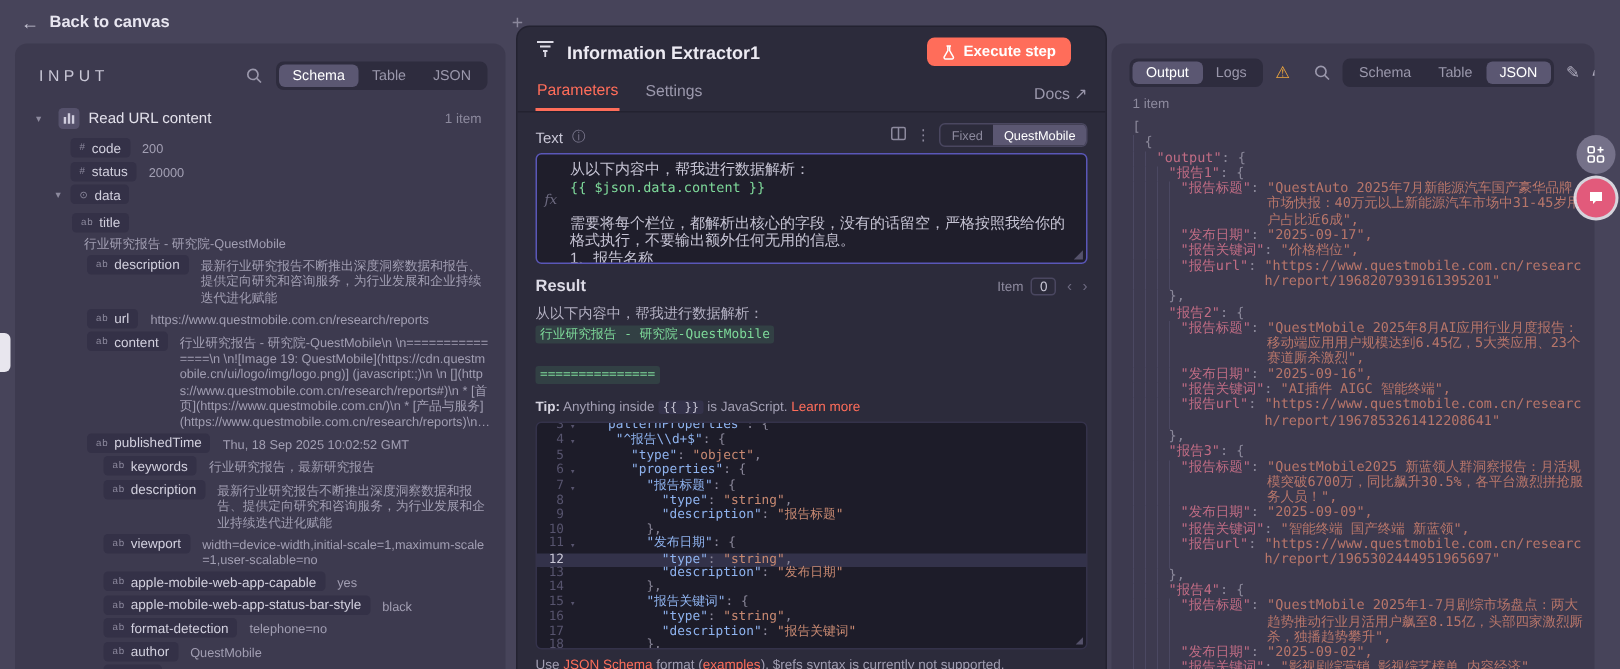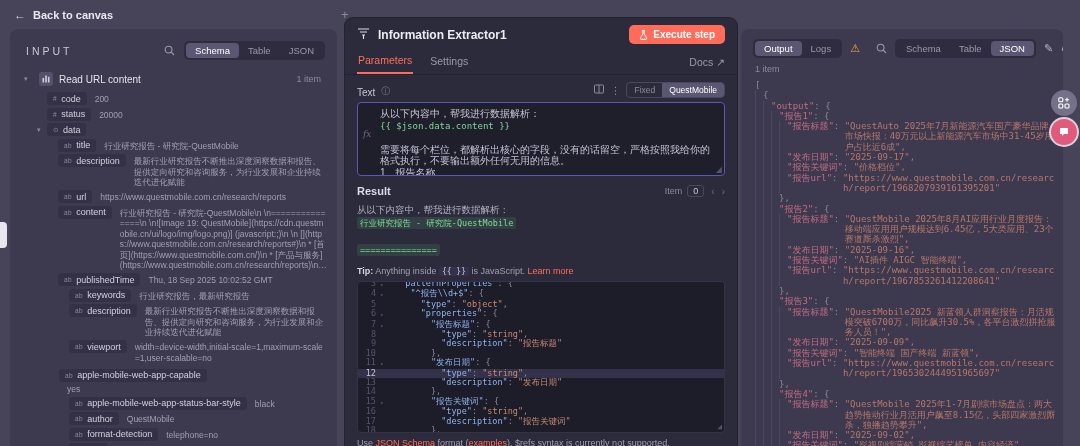--- a/index.html
+++ b/index.html
@@ -35,21 +35,21 @@
   .node-count { font-size:9px; color:#8d8a9e; padding-right:4px; }
   #input-rows { padding:2px 10px 0 16px; }
   .irow { display:flex; align-items:flex-start; margin-bottom:2.5px; }
   .irow .tchev { width:10px; color:#8d8a9e; font-size:7px; padding-top:3px; flex:none; }
   .pill { display:inline-flex; align-items:center; gap:4px; background:#343147; border-radius:3px; padding:1.5px 6px; color:#d2d0de; font-size:9px; white-space:nowrap; flex:none; }
   .pill .t { font-size:6.5px; color:#8d8a9e; letter-spacing:.5px; }
   .ival { margin-left:8px; color:#a29fb3; font-size:8.5px; line-height:10.5px; padding-top:2px; word-break:break-all; }
   .ival.clamp { display:-webkit-box; -webkit-line-clamp:6; -webkit-box-orient:vertical; overflow:hidden; }
 
   
-  .mp-head { display:flex; align-items:center; gap:8px; padding:7px 12px 4px 12px; }
+  .mp-head { display:flex; align-items:center; gap:8px; padding:7px 23px 4px 12px; }
   .mp-title { font-size:12px; font-weight:bold; color:#eceaf2; flex:1; }
   .exec-btn { background:#ff6d5a; color:#fff; font-size:10px; font-weight:bold; padding:4px 10px; border-radius:5px; display:flex; align-items:center; gap:5px; cursor:pointer; }
   .mp-tabs { display:flex; align-items:center; gap:16px; padding:2px 12px 0 12px; border-bottom:1px solid #232230;text-align:center; }
   .tab { font-size:10.5px; color:#9b98ac; padding:4px 1px 6px; cursor:pointer; }
   .tab.active { color:#ff6d5a; border-bottom:2px solid #ff6d5a; }
   .docs { margin-left:auto; font-size:10.5px; color:#9b98ac; cursor:pointer; }
   .mp-body { padding:7px 12px 0 12px; }
   .field-row { display:flex; align-items:flex-end; gap:6px; }
   .field-label { font-size:10px; color:#c9c7d6; }
   .info-i { font-size:9px; color:#7d7a90; }
@@ -158,115 +158,115 @@
         </span>
         <span class="ival">20000</span>
       </div>
       <div class="irow" style="padding-left: 11px;">
         <span class="tchev">▾</span>
         <span class="pill">
           <span class="t">⊙</span>
           <span>data</span>
         </span>
       </div>
+      <div class="irow" style="padding-left: 22px; flex-direction: column;">
+        <span class="tchev"></span>
+        <span class="pill">
+          <span class="t">ab</span>
+          <span>title</span>
+        </span>
+        <span class="ival">行业研究报告 - 研究院-QuestMobile</span>
+      </div>
       <div class="irow" style="padding-left: 22px;">
         <span class="tchev"></span>
         <span class="pill">
           <span class="t">ab</span>
-          <span>title</span>
-        </span>
-        <span class="ival">行业研究报告 - 研究院-QuestMobile</span>
+          <span>description</span>
+        </span>
+        <span class="ival">最新行业研究报告不断推出深度洞察数据和报告、提供定向研究和咨询服务，为行业发展和企业持续迭代进化赋能</span>
       </div>
       <div class="irow" style="padding-left: 22px;">
         <span class="tchev"></span>
         <span class="pill">
           <span class="t">ab</span>
+          <span>url</span>
+        </span>
+        <span class="ival">https://www.questmobile.com.cn/research/reports</span>
+      </div>
+      <div class="irow" style="padding-left: 22px;">
+        <span class="tchev"></span>
+        <span class="pill">
+          <span class="t">ab</span>
+          <span>content</span>
+        </span>
+        <span class="ival clamp">行业研究报告 - 研究院-QuestMobile\n \n===============\n \n![Image 19: QuestMobile](https://cdn.questmobile.cn/ui/logo/img/logo.png)] (javascript:;)\n \n [](https://www.questmobile.com.cn/research/reports#)\n * [首页](https://www.questmobile.com.cn/)\n * [产品与服务](https://www.questmobile.com.cn/research/reports)\n * [研究院](https://www.questmobile.com.cn/research/reports)\n * [行业影响](https://www.questmobile.com.cn/media)\n * [关于QuestMobile](https://www.questmobile.com.cn/about)\n * [联系我们](https://www.questmobile.com.cn/research/reports#contactus)\n * | \n * [登录](https://data.questmobile.com.cn/wechat)\n * [EN](https://ww...</span>
+      </div>
+      <div class="irow" style="padding-left: 22px;">
+        <span class="tchev"></span>
+        <span class="pill">
+          <span class="t">ab</span>
+          <span>publishedTime</span>
+        </span>
+        <span class="ival">Thu, 18 Sep 2025 10:02:52 GMT</span>
+      </div>
+      <div class="irow" style="padding-left: 33px;">
+        <span class="tchev"></span>
+        <span class="pill">
+          <span class="t">ab</span>
+          <span>keywords</span>
+        </span>
+        <span class="ival">行业研究报告，最新研究报告</span>
+      </div>
+      <div class="irow" style="padding-left: 33px;">
+        <span class="tchev"></span>
+        <span class="pill">
+          <span class="t">ab</span>
           <span>description</span>
         </span>
         <span class="ival">最新行业研究报告不断推出深度洞察数据和报告、提供定向研究和咨询服务，为行业发展和企业持续迭代进化赋能</span>
       </div>
-      <div class="irow" style="padding-left: 22px;">
-        <span class="tchev"></span>
-        <span class="pill">
-          <span class="t">ab</span>
-          <span>url</span>
-        </span>
-        <span class="ival">https://www.questmobile.com.cn/research/reports</span>
-      </div>
-      <div class="irow" style="padding-left: 22px;">
-        <span class="tchev"></span>
-        <span class="pill">
-          <span class="t">ab</span>
-          <span>content</span>
-        </span>
-        <span class="ival clamp">行业研究报告 - 研究院-QuestMobile\n \n===============\n \n![Image 19: QuestMobile](https://cdn.questmobile.cn/ui/logo/img/logo.png)] (javascript:;)\n \n [](https://www.questmobile.com.cn/research/reports#)\n * [首页](https://www.questmobile.com.cn/)\n * [产品与服务](https://www.questmobile.com.cn/research/reports)\n * [研究院](https://www.questmobile.com.cn/research/reports)\n * [行业影响](https://www.questmobile.com.cn/media)\n * [关于QuestMobile](https://www.questmobile.com.cn/about)\n * [联系我们](https://www.questmobile.com.cn/research/reports#contactus)\n * | \n * [登录](https://data.questmobile.com.cn/wechat)\n * [EN](https://ww...</span>
-      </div>
-      <div class="irow" style="padding-left: 22px;">
-        <span class="tchev"></span>
-        <span class="pill">
-          <span class="t">ab</span>
-          <span>publishedTime</span>
-        </span>
-        <span class="ival">Thu, 18 Sep 2025 10:02:52 GMT</span>
-      </div>
-      <div class="irow" style="padding-left: 33px;">
-        <span class="tchev"></span>
-        <span class="pill">
-          <span class="t">ab</span>
-          <span>keywords</span>
-        </span>
-        <span class="ival">行业研究报告，最新研究报告</span>
-      </div>
-      <div class="irow" style="padding-left: 33px;">
-        <span class="tchev"></span>
-        <span class="pill">
-          <span class="t">ab</span>
-          <span>description</span>
-        </span>
-        <span class="ival">最新行业研究报告不断推出深度洞察数据和报告、提供定向研究和咨询服务，为行业发展和企业持续迭代进化赋能</span>
-      </div>
       <div class="irow" style="padding-left: 33px;">
         <span class="tchev"></span>
         <span class="pill">
           <span class="t">ab</span>
           <span>viewport</span>
         </span>
         <span class="ival">width=device-width,initial-scale=1,maximum-scale=1,user-scalable=no</span>
       </div>
-      <div class="irow" style="padding-left: 33px; flex-direction: column;">
+      <div class="irow" style="padding-left: 33px;">
         <span class="tchev"></span>
         <span class="pill">
           <span class="t">ab</span>
           <span>apple-mobile-web-app-capable</span>
         </span>
         <span class="ival">yes</span>
       </div>
       <div class="irow" style="padding-left: 33px;">
         <span class="tchev"></span>
         <span class="pill">
           <span class="t">ab</span>
           <span>apple-mobile-web-app-status-bar-style</span>
         </span>
         <span class="ival">black</span>
       </div>
       <div class="irow" style="padding-left: 33px;">
         <span class="tchev"></span>
         <span class="pill">
           <span class="t">ab</span>
+          <span>format-detection</span>
+        </span>
+        <span class="ival">telephone=no</span>
+      </div>
+      <div class="irow" style="padding-left: 33px;">
+        <span class="tchev"></span>
+        <span class="pill">
+          <span class="t">ab</span>
           <span>author</span>
         </span>
         <span class="ival">QuestMobile</span>
-      </div>
-      <div class="irow" style="padding-left: 33px;">
-        <span class="tchev"></span>
-        <span class="pill">
-          <span class="t">ab</span>
-          <span>format-detection</span>
-        </span>
-        <span class="ival">telephone=no</span>
       </div>
       <div class="irow" style="padding-left: 33px;">
         <span class="tchev"></span>
         <span class="pill">
           <span>og:title</span>
         </span>
         <span class="ival">行业研究报告 - 研究院-QuestMobile</span>
       </div>
     </div>
 </div>

